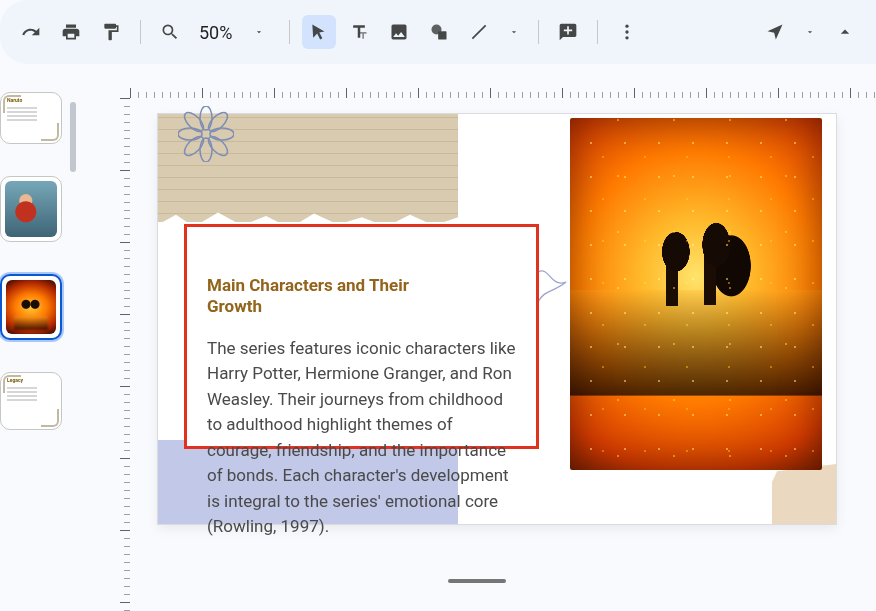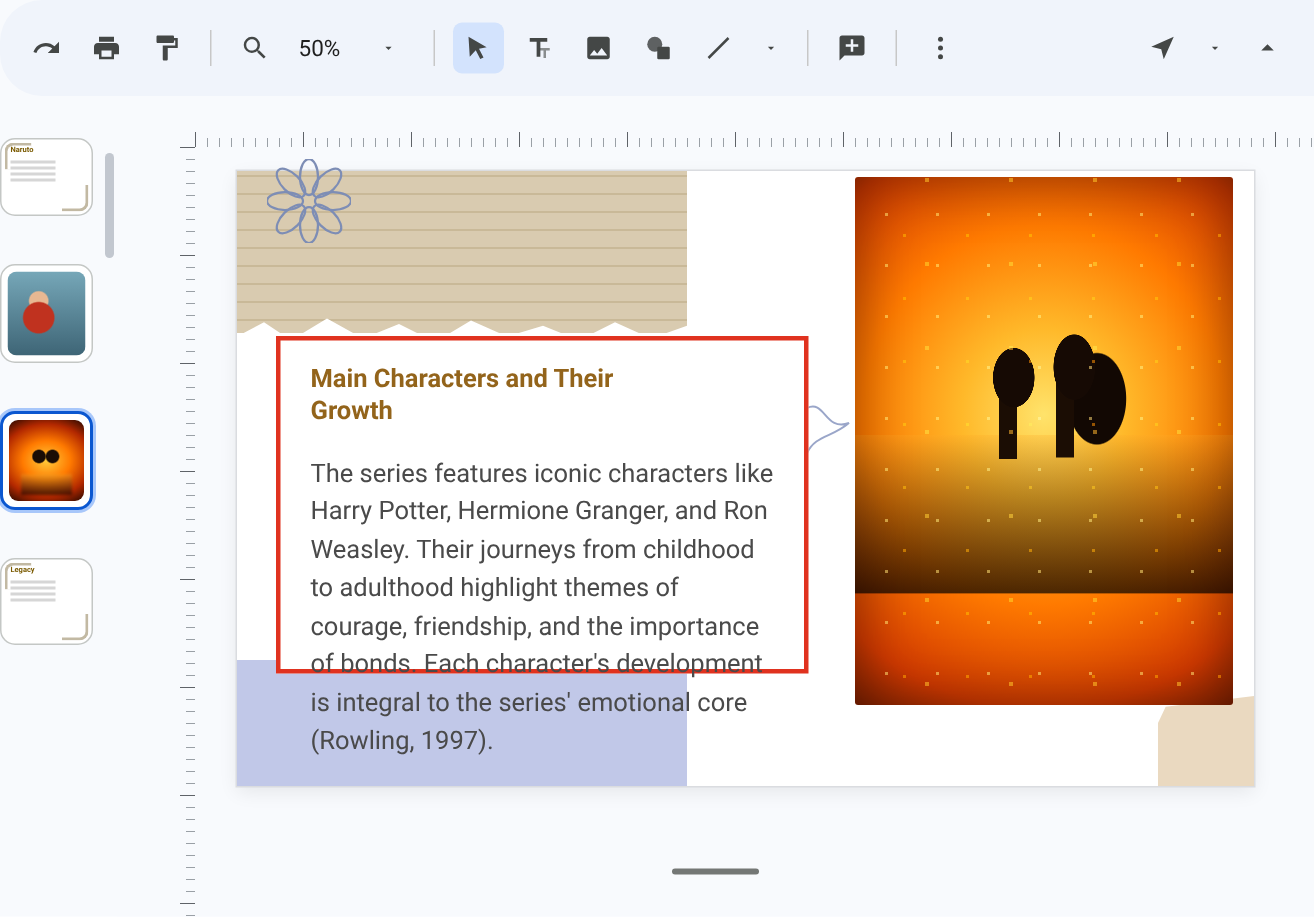--- a/index.html
+++ b/index.html
@@ -29,21 +29,21 @@
     display: flex; align-items: center; justify-content: center;
     color: #444746;
     cursor: pointer;
   }
   .tb-btn.selected { background: #d3e3fd; }
   .tb-sep { width:1px; height:24px; background:#c7c7c7; margin:0 6px; }
   .zoom-box {
     display:flex; align-items:center; gap:6px;
     padding:4px 6px; border-radius:4px;
   }
-  .zoom-text { font-size:15px; color:#1f1f1f; min-width:42px; text-align:left; }
+  .zoom-text { font-size:18px; color:#1f1f1f; min-width:42px; text-align:left; }
   .chev { width:24px;height:24px; display:flex;align-items:center;justify-content:center; color:#444746; font-size:12px; }
   .right-cluster { margin-left:auto; display:flex; align-items:center; gap:6px; }
 
   svg { display:block; }
 
   
   .workspace {
     position:absolute; top:64px; left:0; right:0; bottom:0;
     display:flex;
   }
@@ -219,21 +219,21 @@
   }
 
   
   .text-card-hl {
     position:absolute; top:110px; left:26px;
     width:355px; height:225px;
     border:3px solid #e0321f;
     background:#fff;
   }
   .text-card {
-    position:absolute; inset:16px 20px;
+    position:absolute; inset:16px 20px;margin-top:32px;
   }
   .card-title {
     font-size:17px; font-weight:700;
     color:#93641b;
     line-height:1.25;
     margin-bottom:18px;
     max-width:220px;
   }
   .card-body {
     font-size:17px; line-height:1.5;

